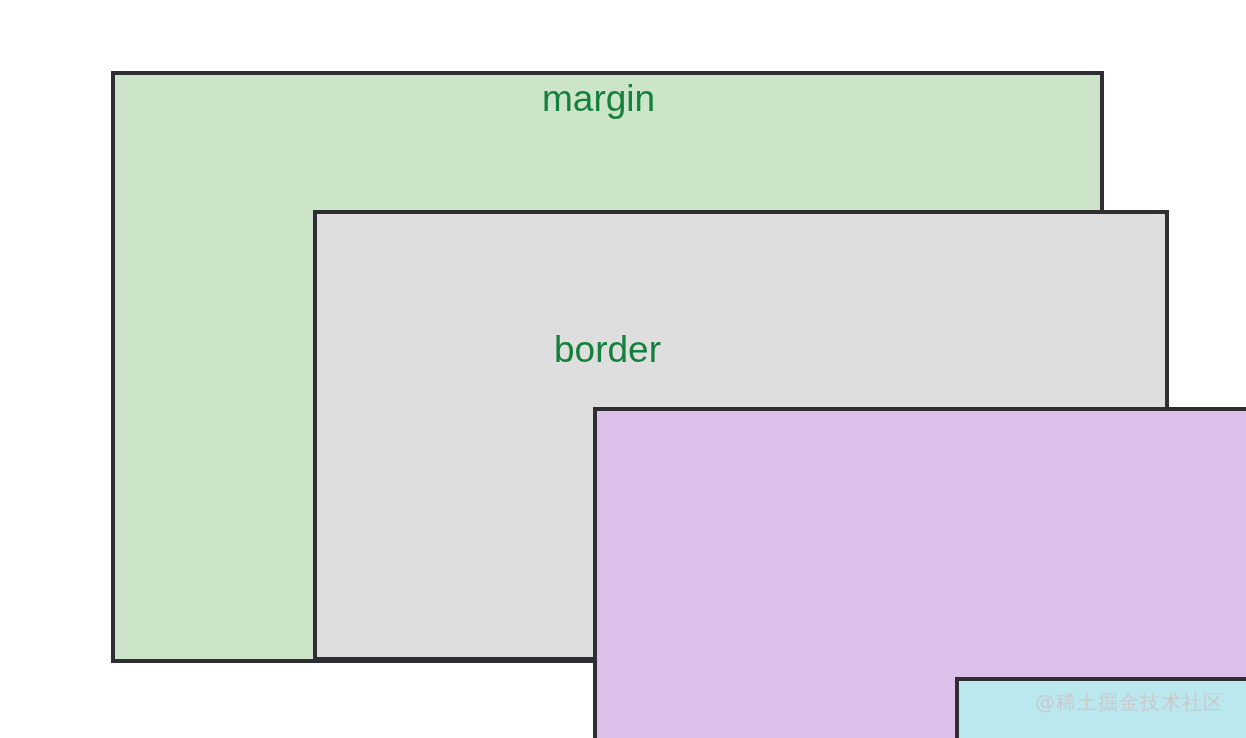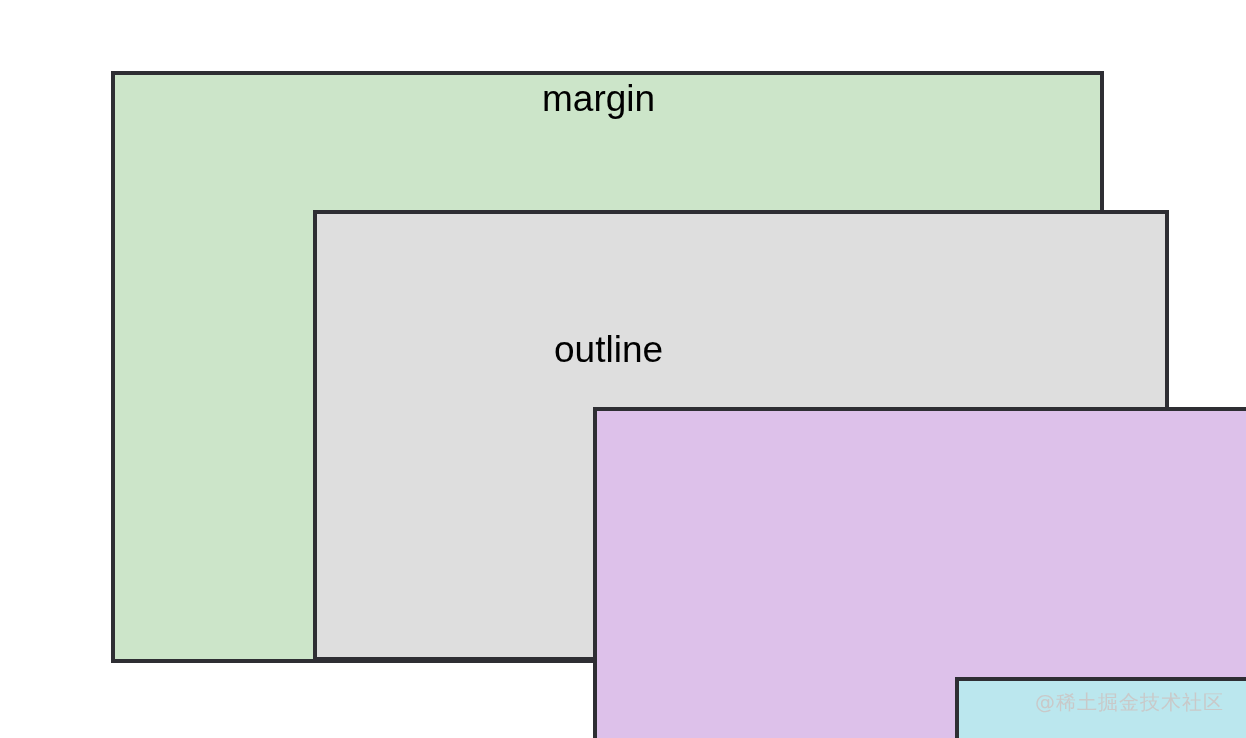--- a/index.html
+++ b/index.html
@@ -61,21 +61,21 @@
     width: 533px;
     height: 188px;
     background: #bbe7ee;
   }
 
   
   .label {
     position: absolute;
     font-size: 37px;
     line-height: 1;
-    color: #000000;
+    color: #15803d;
     white-space: nowrap;
     font-weight: 400;
     letter-spacing: 0px;
   }
 
   .label-margin {
     left: 542px;
     top: 80px;
   }
 
@@ -123,17 +123,17 @@
         <div class="box box-content"></div>
       </div>
     </div>
   </div>
 
   <div class="label label-margin">margin</div>
 
 
 
 
-  <div class="label label-content">outline</div>
+  <div class="label label-content">border</div>
 
   <div class="watermark">@稀土掘金技术社区</div>
 
 </div>
 
 </body></html>

